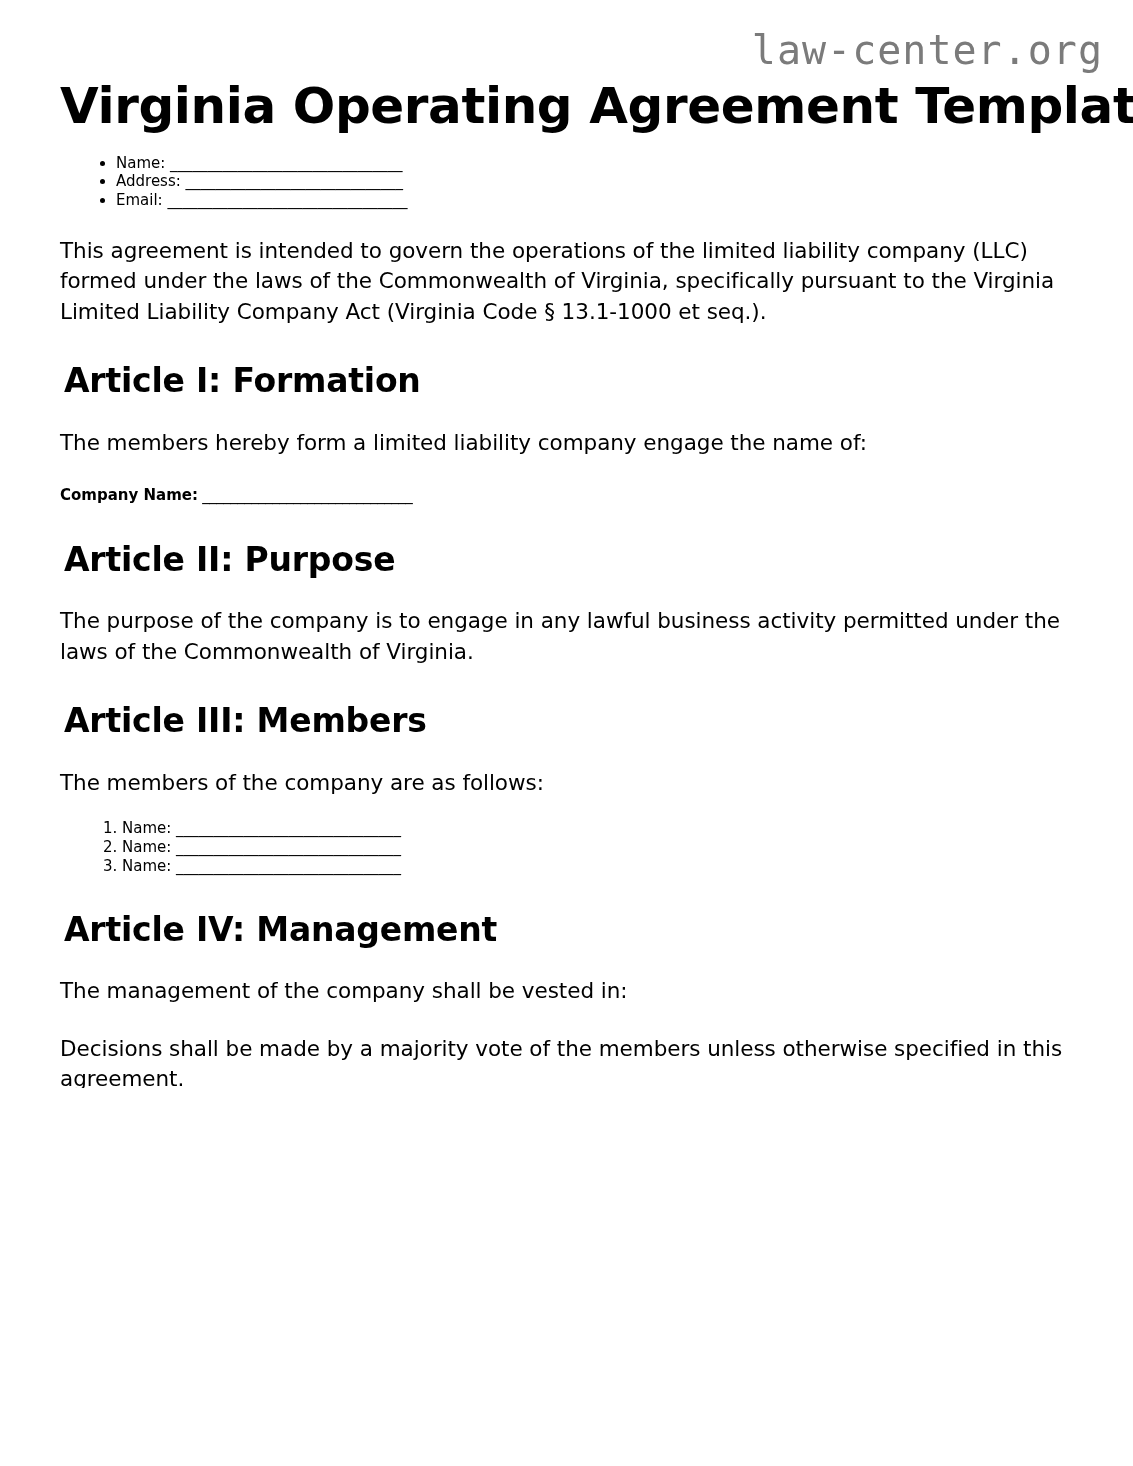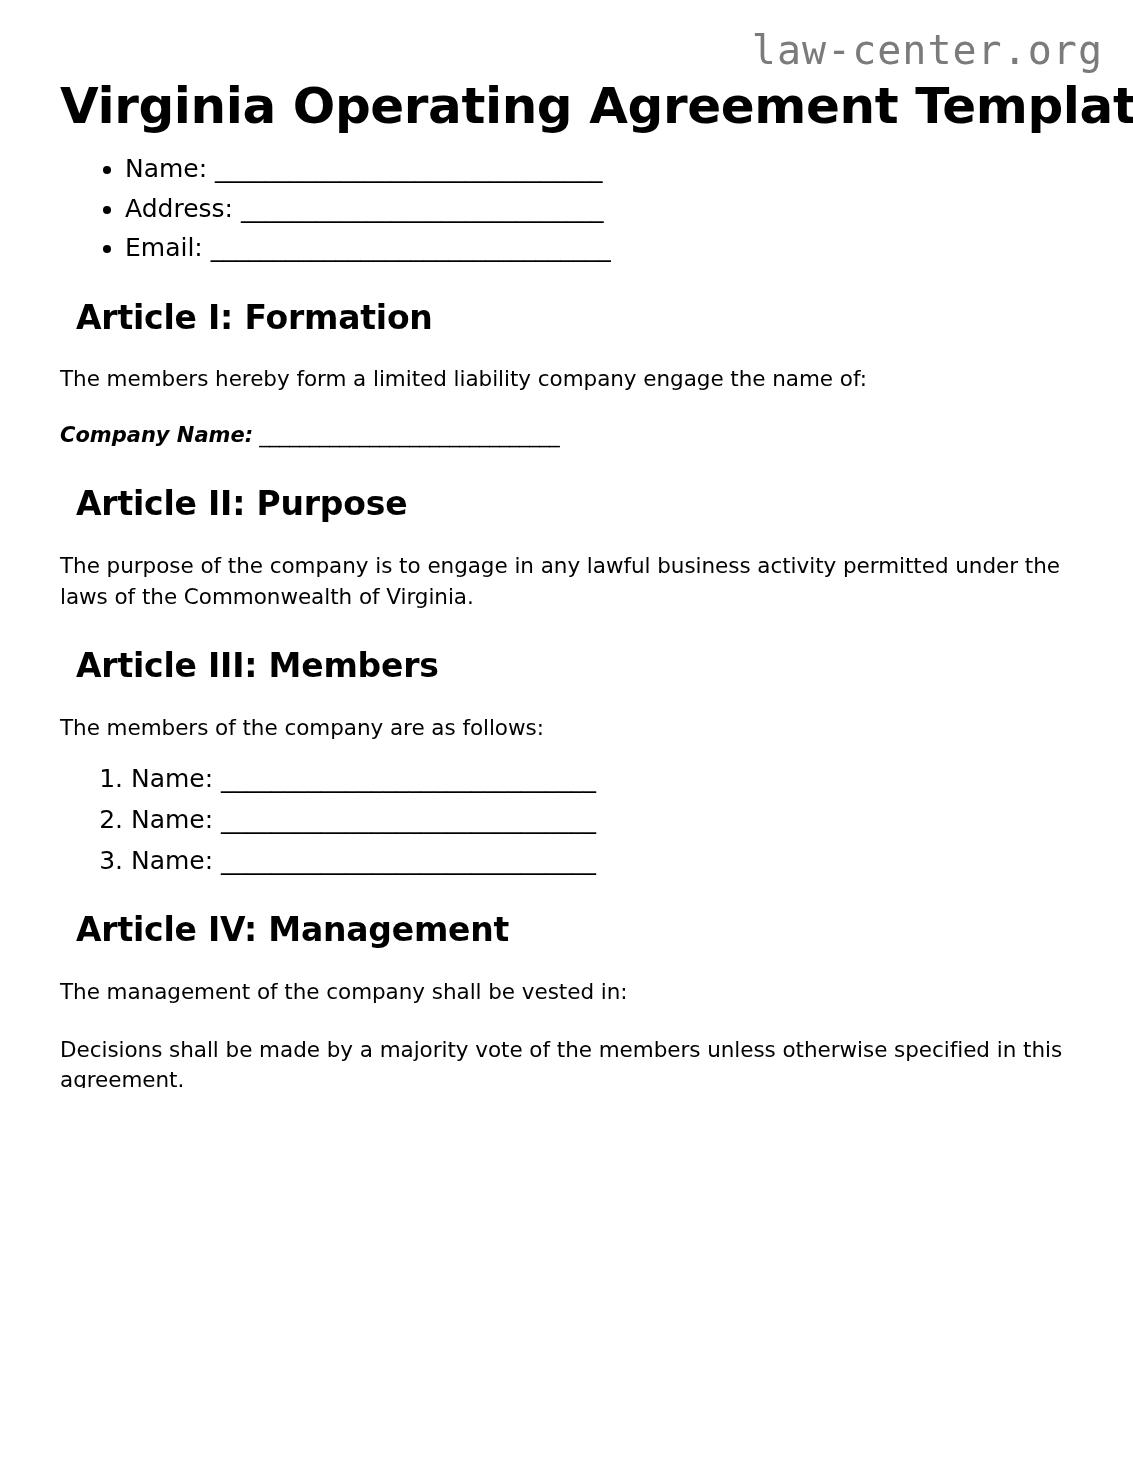--- a/index.html
+++ b/index.html
@@ -41,60 +41,59 @@
     font-weight: bold;
     margin: 0 0 0 0;
     line-height: 1.12;
     letter-spacing: -0.4px;
     white-space: nowrap;
   }
   h2.article-heading {
     font-family: "DejaVu Sans", "Liberation Sans", sans-serif;
     font-size: 33px;
     font-weight: bold;
-    margin: 34px 0 0 16px;
+    margin: 34px 0 0 4px;
     line-height: 1.2;
     letter-spacing: -0.2px;
   }
   p.body-text {
     font-size: 21.5px;
     line-height: 1.42;
     margin: 27px 0 0 0;
     letter-spacing: -0.05px;
   }
   p.intro-text {
     font-size: 21.5px;
     line-height: 1.42;
     margin: 27px 0 0 0;
     letter-spacing: -0.05px;
   }
   p.field-line {
-    font-size: 21px;
+    font-size: 15px;
     line-height: 1.42;
     margin: 26px 0 0 0;
     font-weight: bold;
-    font-style: italic;
   }
   p.field-line .blank {
     font-weight: normal;
   }
   ul.bullet-list {
     margin: 20px 0 0 0;
     padding-left: 56px;
     list-style-type: disc;
   }
   ol.number-list {
     margin: 20px 0 0 0;
     padding-left: 62px;
     list-style-type: decimal;
   }
   ul.bullet-list li, ol.number-list li {
-    font-size: 25px;
+    font-size: 15px;
     line-height: 1.27;
-    margin: 9px;
+    margin: 0;
     padding: 0;
   }
   ul.bullet-list.tight li {
     line-height: 1.22;
   }
   .blank {
     font-family: "DejaVu Sans", "Liberation Sans", sans-serif;
     letter-spacing: -0.5px;
   }
 </style>
@@ -109,20 +108,21 @@
 
     <h1 class="doc-title">Virginia Operating Agreement Template</h1>
 
 
     <ul class="bullet-list tight">
       <li>Name: _______________________________</li>
       <li>Address: _____________________________</li>
       <li>Email: ________________________________</li>
     </ul>
 
+    <p class="body-text">This agreement is intended to govern the operations of the limited liability company (LLC) formed under the laws of the Commonwealth of Virginia, specifically pursuant to the Virginia Limited Liability Company Act (Virginia Code § 13.1-1000 et seq.).</p>
 
     <h2 class="article-heading">Article I: Formation</h2>
     <p class="body-text">The members hereby form a limited liability company engage the name of:</p>
     <p class="field-line"><span>Company Name:</span><span class="blank"> ______________________________</span></p>
 
     <h2 class="article-heading">Article II: Purpose</h2>
     <p class="body-text">The purpose of the company is to engage in any lawful business activity permitted under the laws of the Commonwealth of Virginia.</p>
 
     <h2 class="article-heading">Article III: Members</h2>
     <p class="body-text">The members of the company are as follows:</p>

